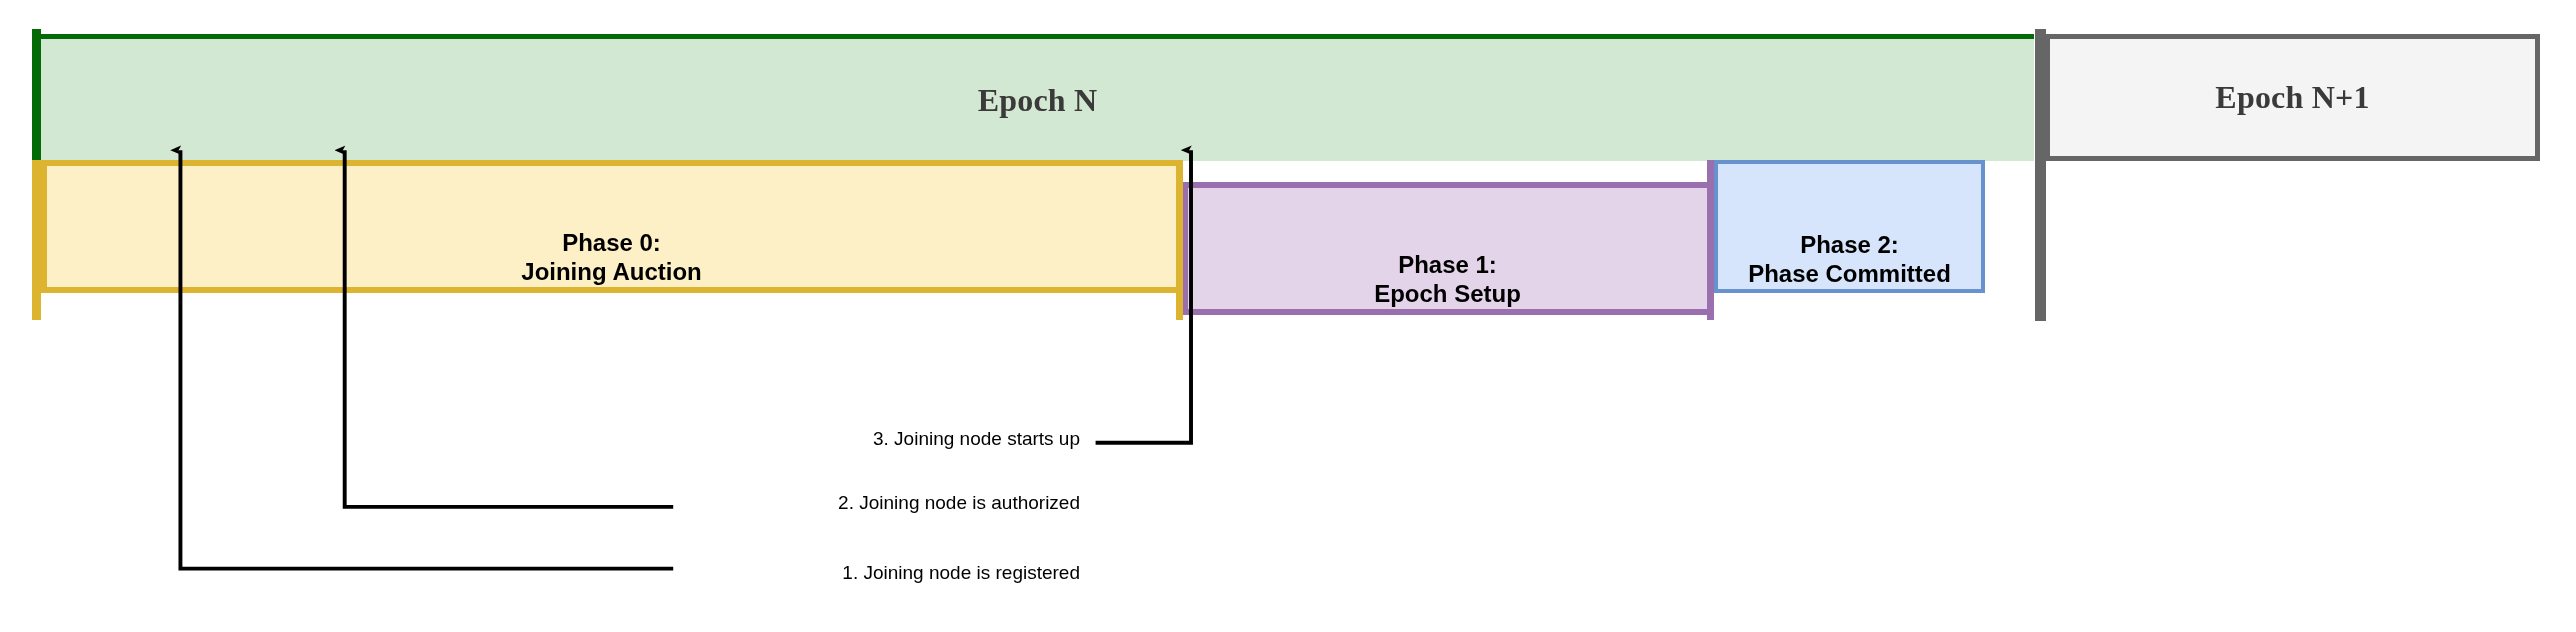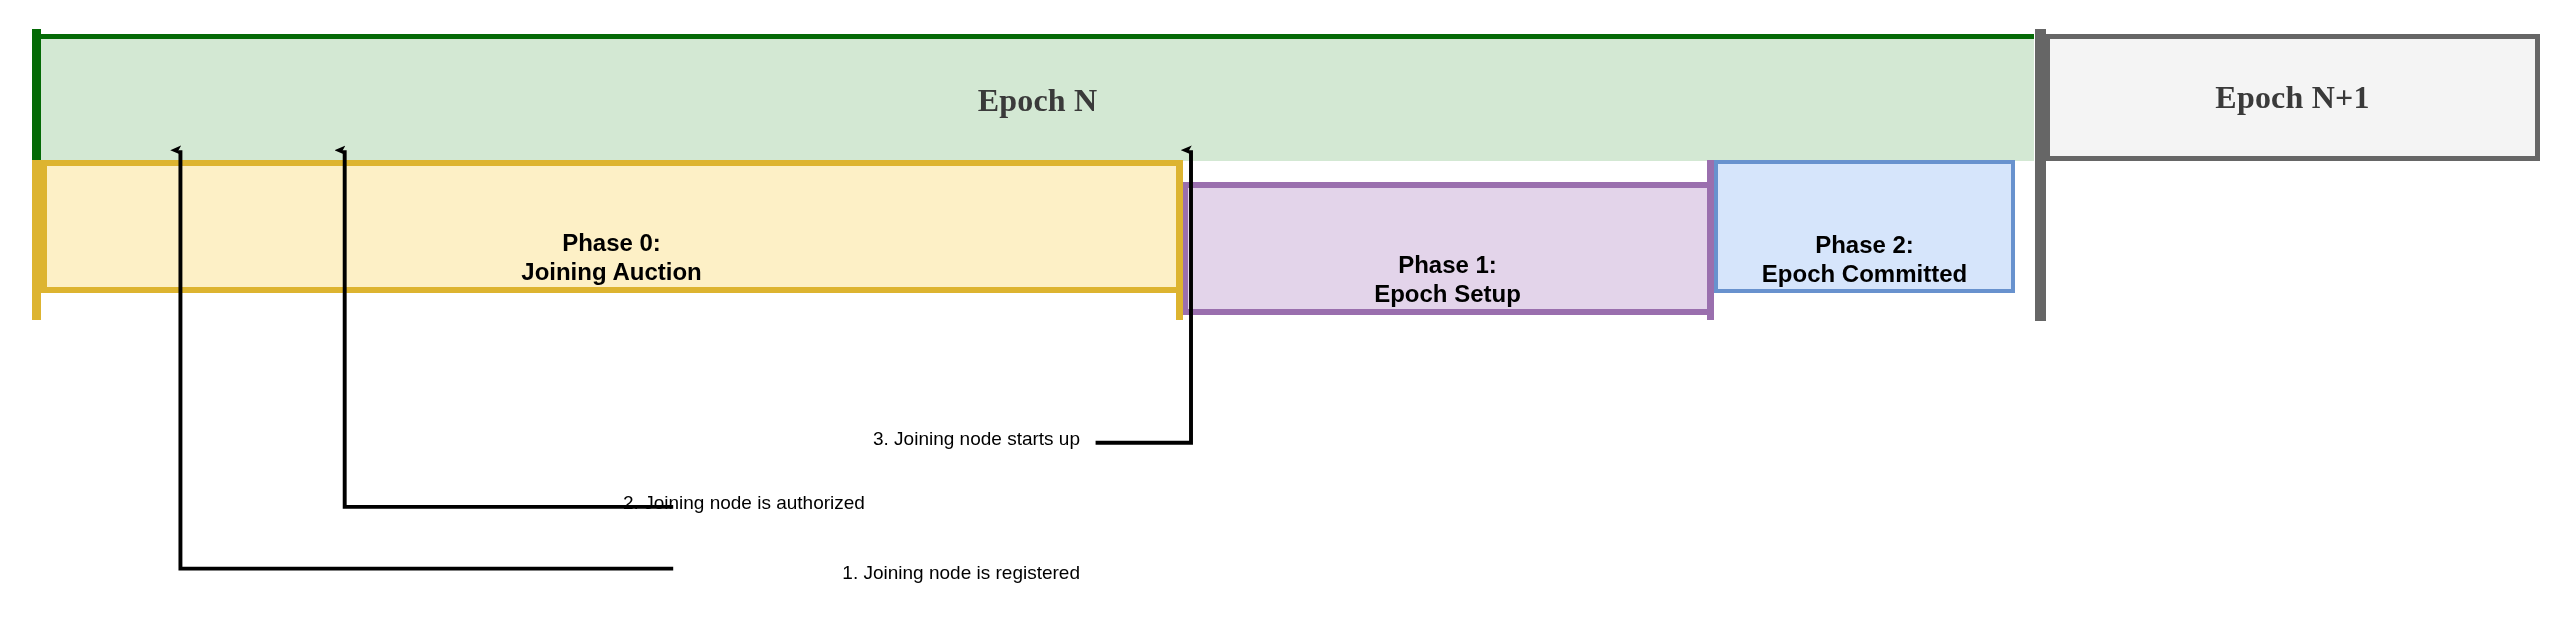--- a/index.html
+++ b/index.html
@@ -99,23 +99,23 @@
   <div class="abs phase-box phase-0" style="left:41px; top:160px; width:1141px; height:133px;">
     <span>Phase 0:</span>
     <span>Joining Auction</span>
   </div>
 
   <div class="abs phase-box phase-1" style="left:1182px; top:160px; width:531px; height:133px;">
     <span>Phase 1:</span>
     <span>Epoch Setup</span>
   </div>
 
-  <div class="abs phase-box phase-2" style="left:1714px; top:160px; width:301px; height:133px;">
+  <div class="abs phase-box phase-2" style="left:1714px; top:160px; width:271px; height:133px;">
     <span>Phase 2:</span>
-    <span>Epoch Committed</span>
+    <span>Phase Committed</span>
   </div>
 
   <div class="abs marker" style="left:32px; top:29px; width:9.4px; height:131px; background:#046a06;"></div>
   <div class="abs marker" style="left:32px; top:160px; width:9.4px; height:160px; background:#ddb430;"></div>
 
   <div class="abs marker" style="left:1176px; top:160px; width:7px; height:160px; background:#ddb430;"></div>
 
   <div class="abs marker" style="left:1707px; top:160px; width:7px; height:160px; background:#9a6fae;"></div>
 
   <div class="abs marker" style="left:2035px; top:29px; width:11px; height:292px; background:#666666;"></div>
@@ -135,18 +135,18 @@
       <path d="M860,648 L440,648 L440,192" fill="none" stroke="#000000" stroke-width="5" marker-end="url(#arrowhead)"></path>
     </g>
 
     <g>
       <path d="M1400,566 L1522,566 L1522,192" fill="none" stroke="#000000" stroke-width="5" marker-end="url(#arrowhead)"></path>
     </g>
   </svg>
 
   <div class="abs callout-label" style="left:376px; top:429px; width:704px;">3. Joining node starts up</div>
 
-  <div class="abs callout-label" style="left:392px; top:493px; width:704px;text-align:center;">2. Joining node is authorized</div>
+  <div class="abs callout-label" style="left:376px; top:493px; width:704px;">2. Joining node is authorized</div>
 
   <div class="abs callout-label" style="left:376px; top:563px; width:704px;text-align:right;">1. Joining node is registered</div>
 
 </div>
 
 
 </body></html>

